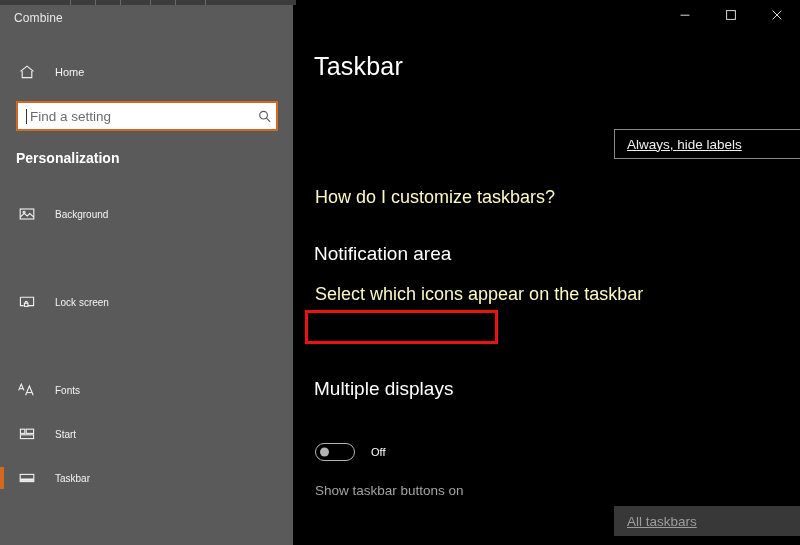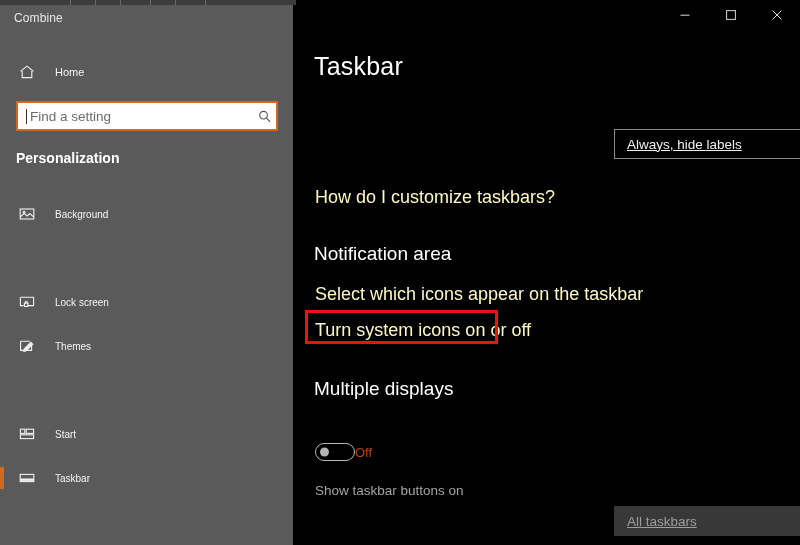--- a/index.html
+++ b/index.html
@@ -247,22 +247,23 @@
     position: absolute;
     left: 4px;
     top: 50%;
     transform: translateY(-50%);
     width: 9px;
     height: 9px;
     border-radius: 50%;
     background: #b4b4b4;
   }
   .toggle-state {
-    font-size: 13px;
-    color: #c2410c;
+    margin-left: 16px;
+    font-size: 11px;
+    color: #ffffff;
   }
 
   
   .annot-box {
     position: absolute;
     border: 3px solid #ee1111;
     box-sizing: border-box;
     pointer-events: none;
   }
 
@@ -342,30 +343,32 @@
         <svg width="18" height="18" viewBox="0 0 18 18" fill="none" stroke="currentColor" stroke-width="1.1">
           <path d="M2.4 4.2h13.2v8.4H9.6"></path>
           <path d="M2.4 4.2v8.4h3.2"></path>
           <rect x="6.4" y="10.2" width="3.6" height="3.2"></rect>
           <path d="M7.3 10.2V9.2a1 1 0 0 1 2 0v1"></path>
         </svg>
       </span>
       <span class="lbl">Lock screen</span>
     </div>
 
-    <div class="nav-item" style="top:324px">
-      <span class="ico">
-        <svg width="18" height="18" viewBox="0 0 18 18" fill="none" stroke="currentColor" stroke-width="1.1">
-          <path d="M2.6 4.2h9.2M2.6 4.2v9.2h11V8"></path>
-          <path d="M6.2 11.6l6.6-6.7 2.3 2.3-6.6 6.7-3 .8z" fill="currentColor" stroke="currentColor" stroke-width="0.8"></path>
-        </svg>
-      </span>
-      <span class="lbl">Themes</span>
-    </div>
-
+
+    <div class="nav-item" style="top:368px">
+      <span class="ico">
+        <svg width="20" height="18" viewBox="0 0 20 18" fill="none" stroke="currentColor" stroke-width="1.1">
+          <path d="M1.6 9.4L4.3 3.2l2.7 6.2"></path>
+          <path d="M2.5 7.7h3.6"></path>
+          <path d="M8.6 14.2L12.4 5l3.8 9.2"></path>
+          <path d="M9.9 11.6h5"></path>
+        </svg>
+      </span>
+      <span class="lbl">Fonts</span>
+    </div>
 
     <div class="nav-item" style="top:412px">
       <span class="ico">
         <svg width="18" height="18" viewBox="0 0 18 18" fill="none" stroke="currentColor" stroke-width="1.1">
           <rect x="2.4" y="4.2" width="4.4" height="4.2"></rect>
           <rect x="8.2" y="4.2" width="7.4" height="4.2"></rect>
           <rect x="2.4" y="9.8" width="13.2" height="3.8"></rect>
         </svg>
       </span>
       <span class="lbl">Start</span>
@@ -410,21 +413,20 @@
       <span class="val">Always, hide labels</span>
 
     </div>
 
     <div class="link" id="link-customize">How do I customize taskbars?</div>
 
     <div class="subhead" id="sub-notification">Notification area</div>
 
     <div class="link" id="link-select-icons">Select which icons appear on the taskbar</div>
 
-    <div class="link" id="link-system-icons">Turn system icons on or off</div>
 
     <div class="subhead" id="sub-multiple">Multiple displays</div>
 
 
     <div class="toggle-row" id="toggle-row-1">
       <div class="toggle">
         <div class="knob"></div>
       </div>
       <span class="toggle-state">Off</span>
     </div>

